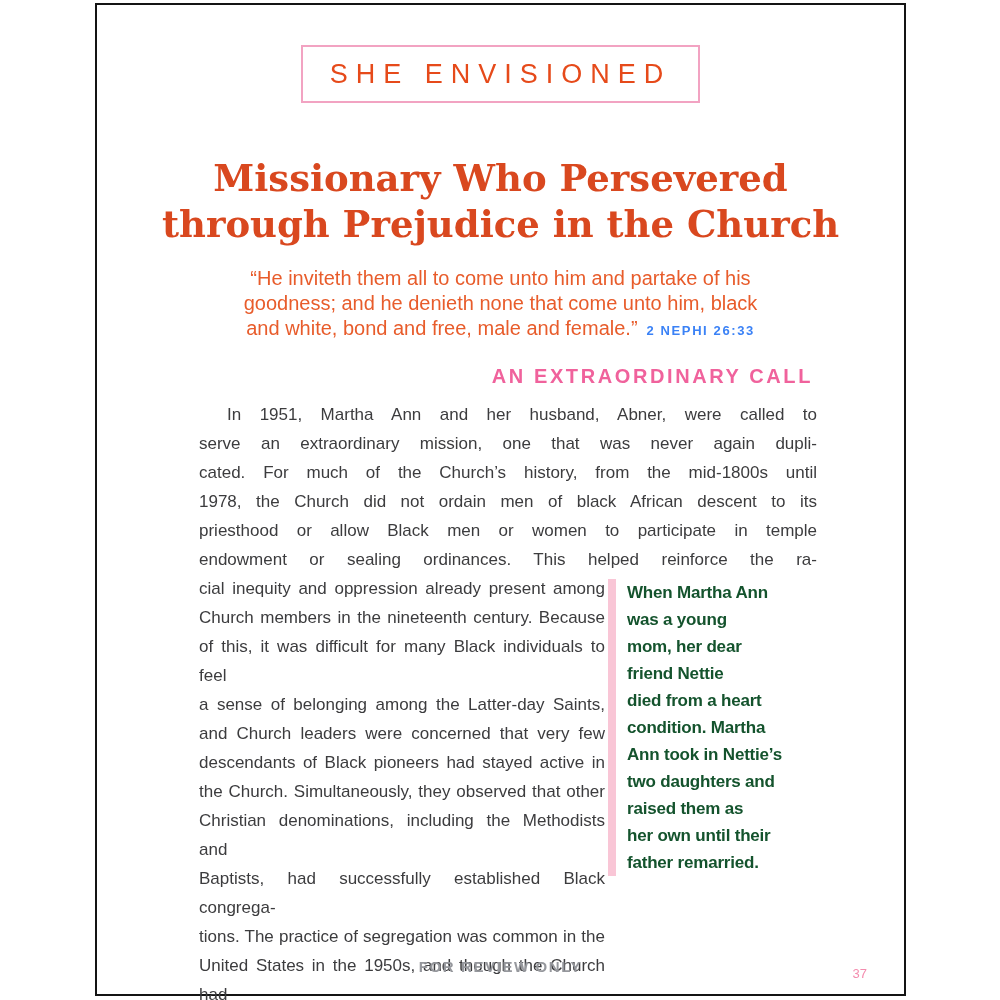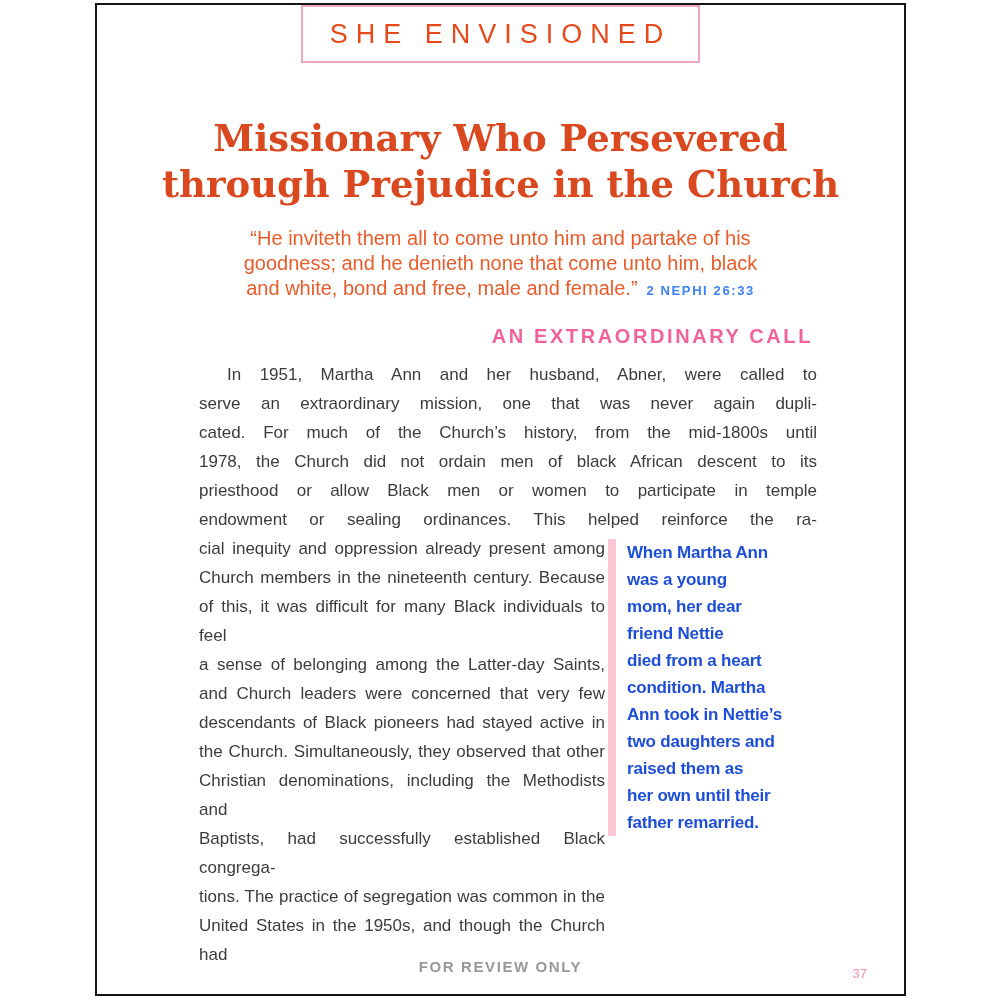--- a/index.html
+++ b/index.html
@@ -17,21 +17,21 @@
   .watermark {
     color: #96989d;
     font-weight: 700;
     font-size: 15px;
     letter-spacing: 1.6px;
     text-align: center;
     margin-top: 15px;
   }
   .header-watermark { margin-top: 17px; }
 
-  .banner-wrap { display: flex; justify-content: center; }
+  .banner-wrap { margin-top: 40px; display: flex; justify-content: center; }
   .banner-box {
     border: 2px solid #f2a3c2;
     height: 58px;
     padding: 0 27px;
     display: flex; align-items: center; justify-content: center;
   }
   .banner-label {
     color: #e64a1a;
     font-size: 27px;
     font-weight: 400;
@@ -98,21 +98,21 @@
 
   .sidebar-callout { display: flex; margin-left: 3px; margin-top: 5px; }
   .sidebar-accent-bar {
     width: 8px;
     background: #f9c6d6;
     align-self: stretch;
   }
   .sidebar-text {
     margin-left: 11px;
     width: 186px;
-    color: #1d4ed8;
+    color: #14532d;
     font-weight: 700;
     font-size: 17px;
     line-height: 27px;
     letter-spacing: -0.2px;
     white-space: pre-line;
   }
 
   .footer-watermark {
     position: absolute;
     left: 0; right: 0;

